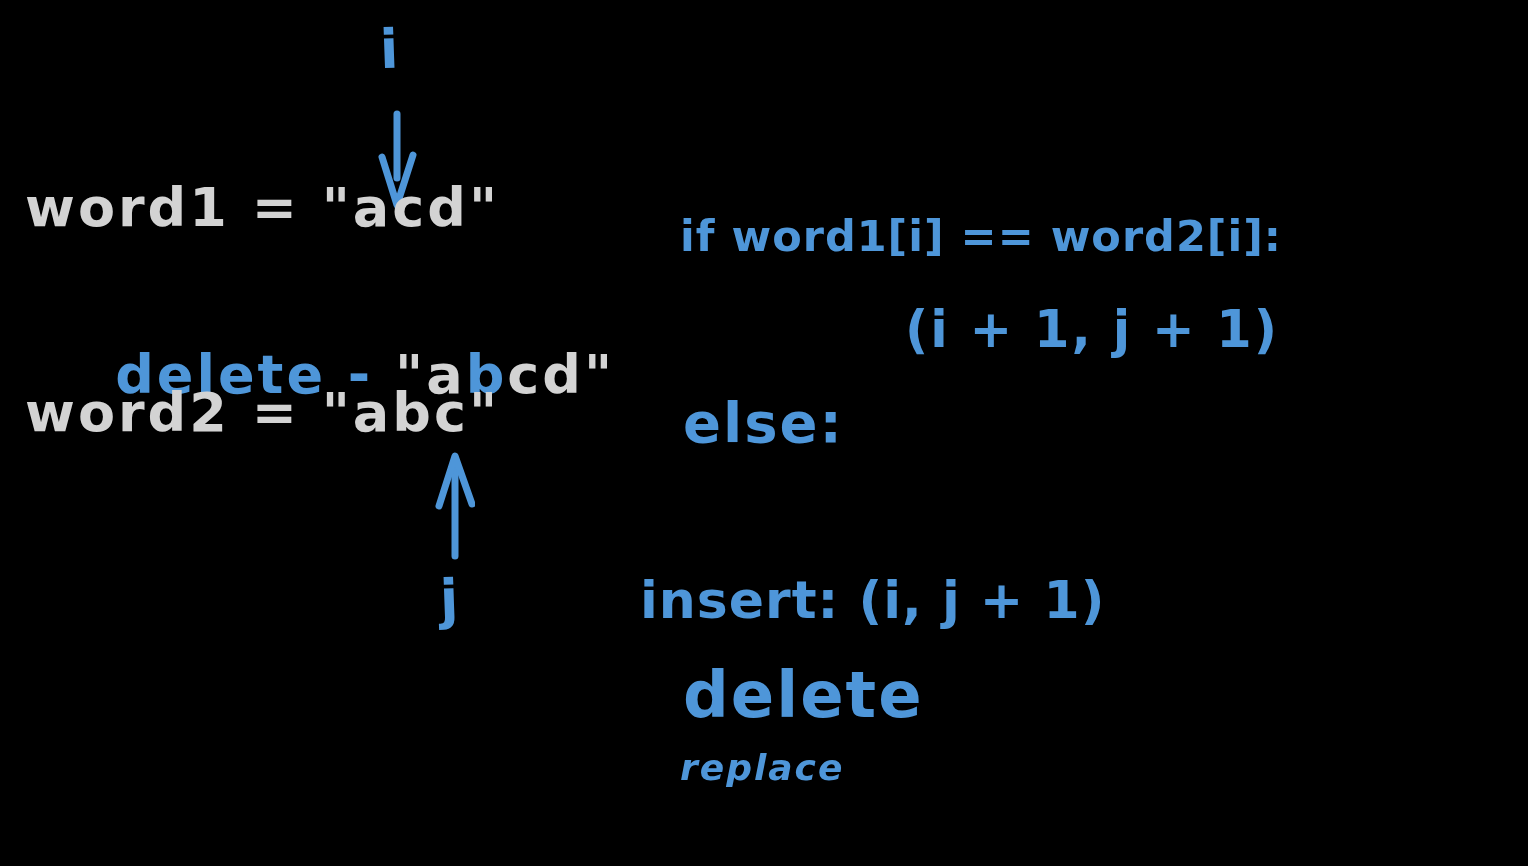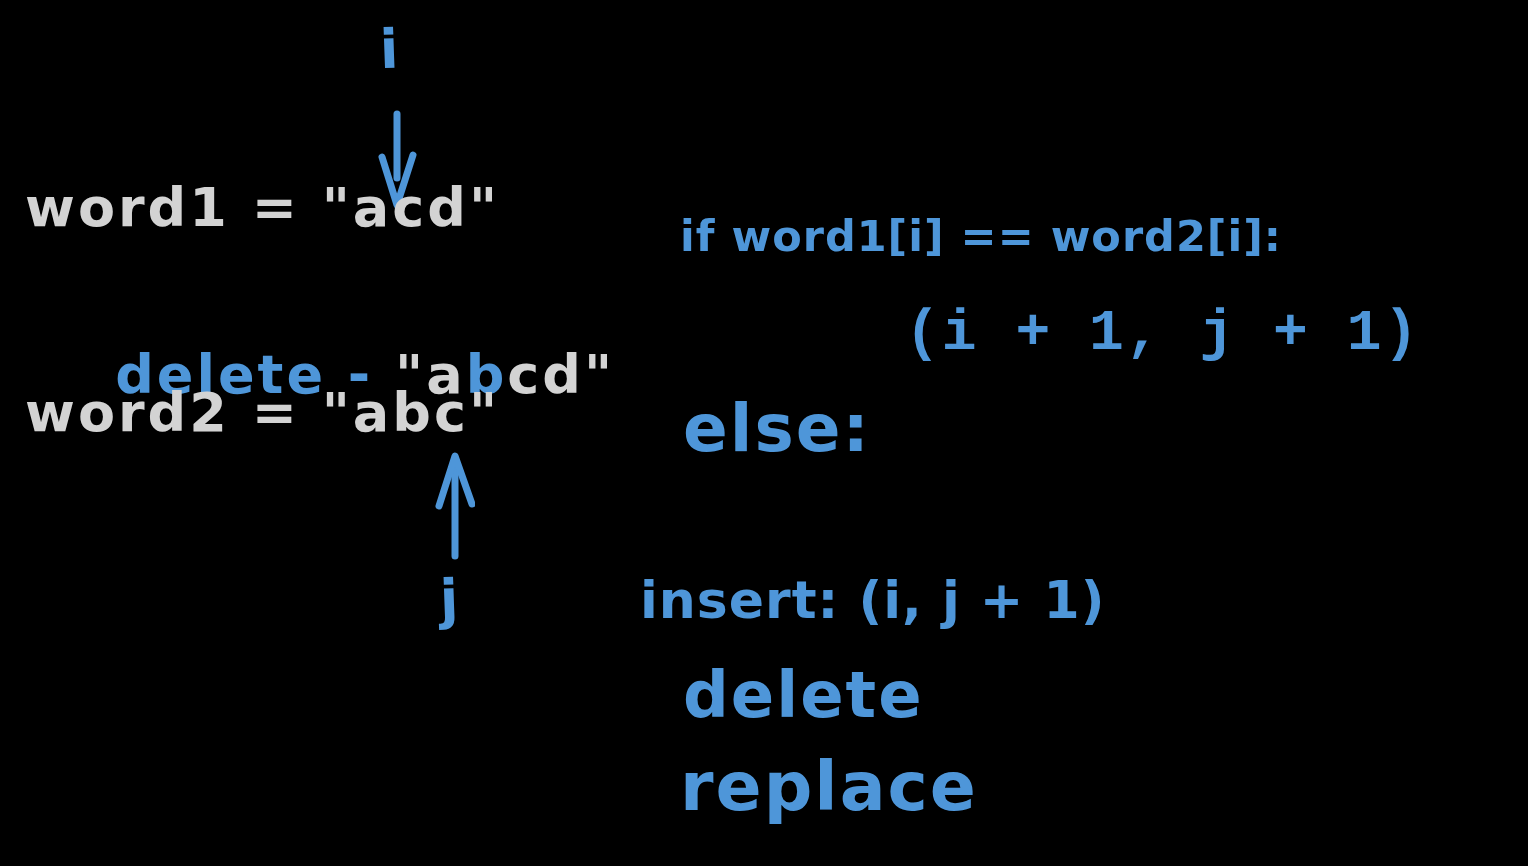--- a/index.html
+++ b/index.html
@@ -40,25 +40,25 @@
   .arrow path {
     fill: none;
     stroke: var(--blue);
     stroke-width: 7;
     stroke-linecap: round;
     stroke-linejoin: round;
   }
 
   
   .line-if      { left: 680px; top: 211px; font-size: 43px; letter-spacing: 1px; }
-  .line-recurse { left: 905px; top: 299px; font-size: 58px; letter-spacing: 2px; font-family: Liberation Mono, monospace; }
-  .line-else    { left: 683px; top: 389px; font-size: 66px; letter-spacing: 2px; }
+  .line-recurse { left: 905px; top: 299px; font-size: 51px; letter-spacing: 2px; }
+  .line-else    { left: 683px; top: 389px; font-size: 56px; letter-spacing: 2px; }
   .line-insert  { left: 640px; top: 569px; font-size: 52px; letter-spacing: 1px; }
   .line-delete  { left: 683px; top: 657px; font-size: 64px; letter-spacing: 2px; }
-  .line-replace { left: 680px; top: 746px; font-size: 68px; letter-spacing: 2px; }
+  .line-replace { left: 680px; top: 746px; font-size: 36px; letter-spacing: 2px; font-style: italic; }
 </style>
 </head>
 <body>
 
 <div class="canvas">
 
   <div class="hand blue i-pointer">i</div>
 
   <div class="arrow arrow-down">
     <svg width="40" height="100" viewBox="0 0 40 100" aria-hidden="true">

